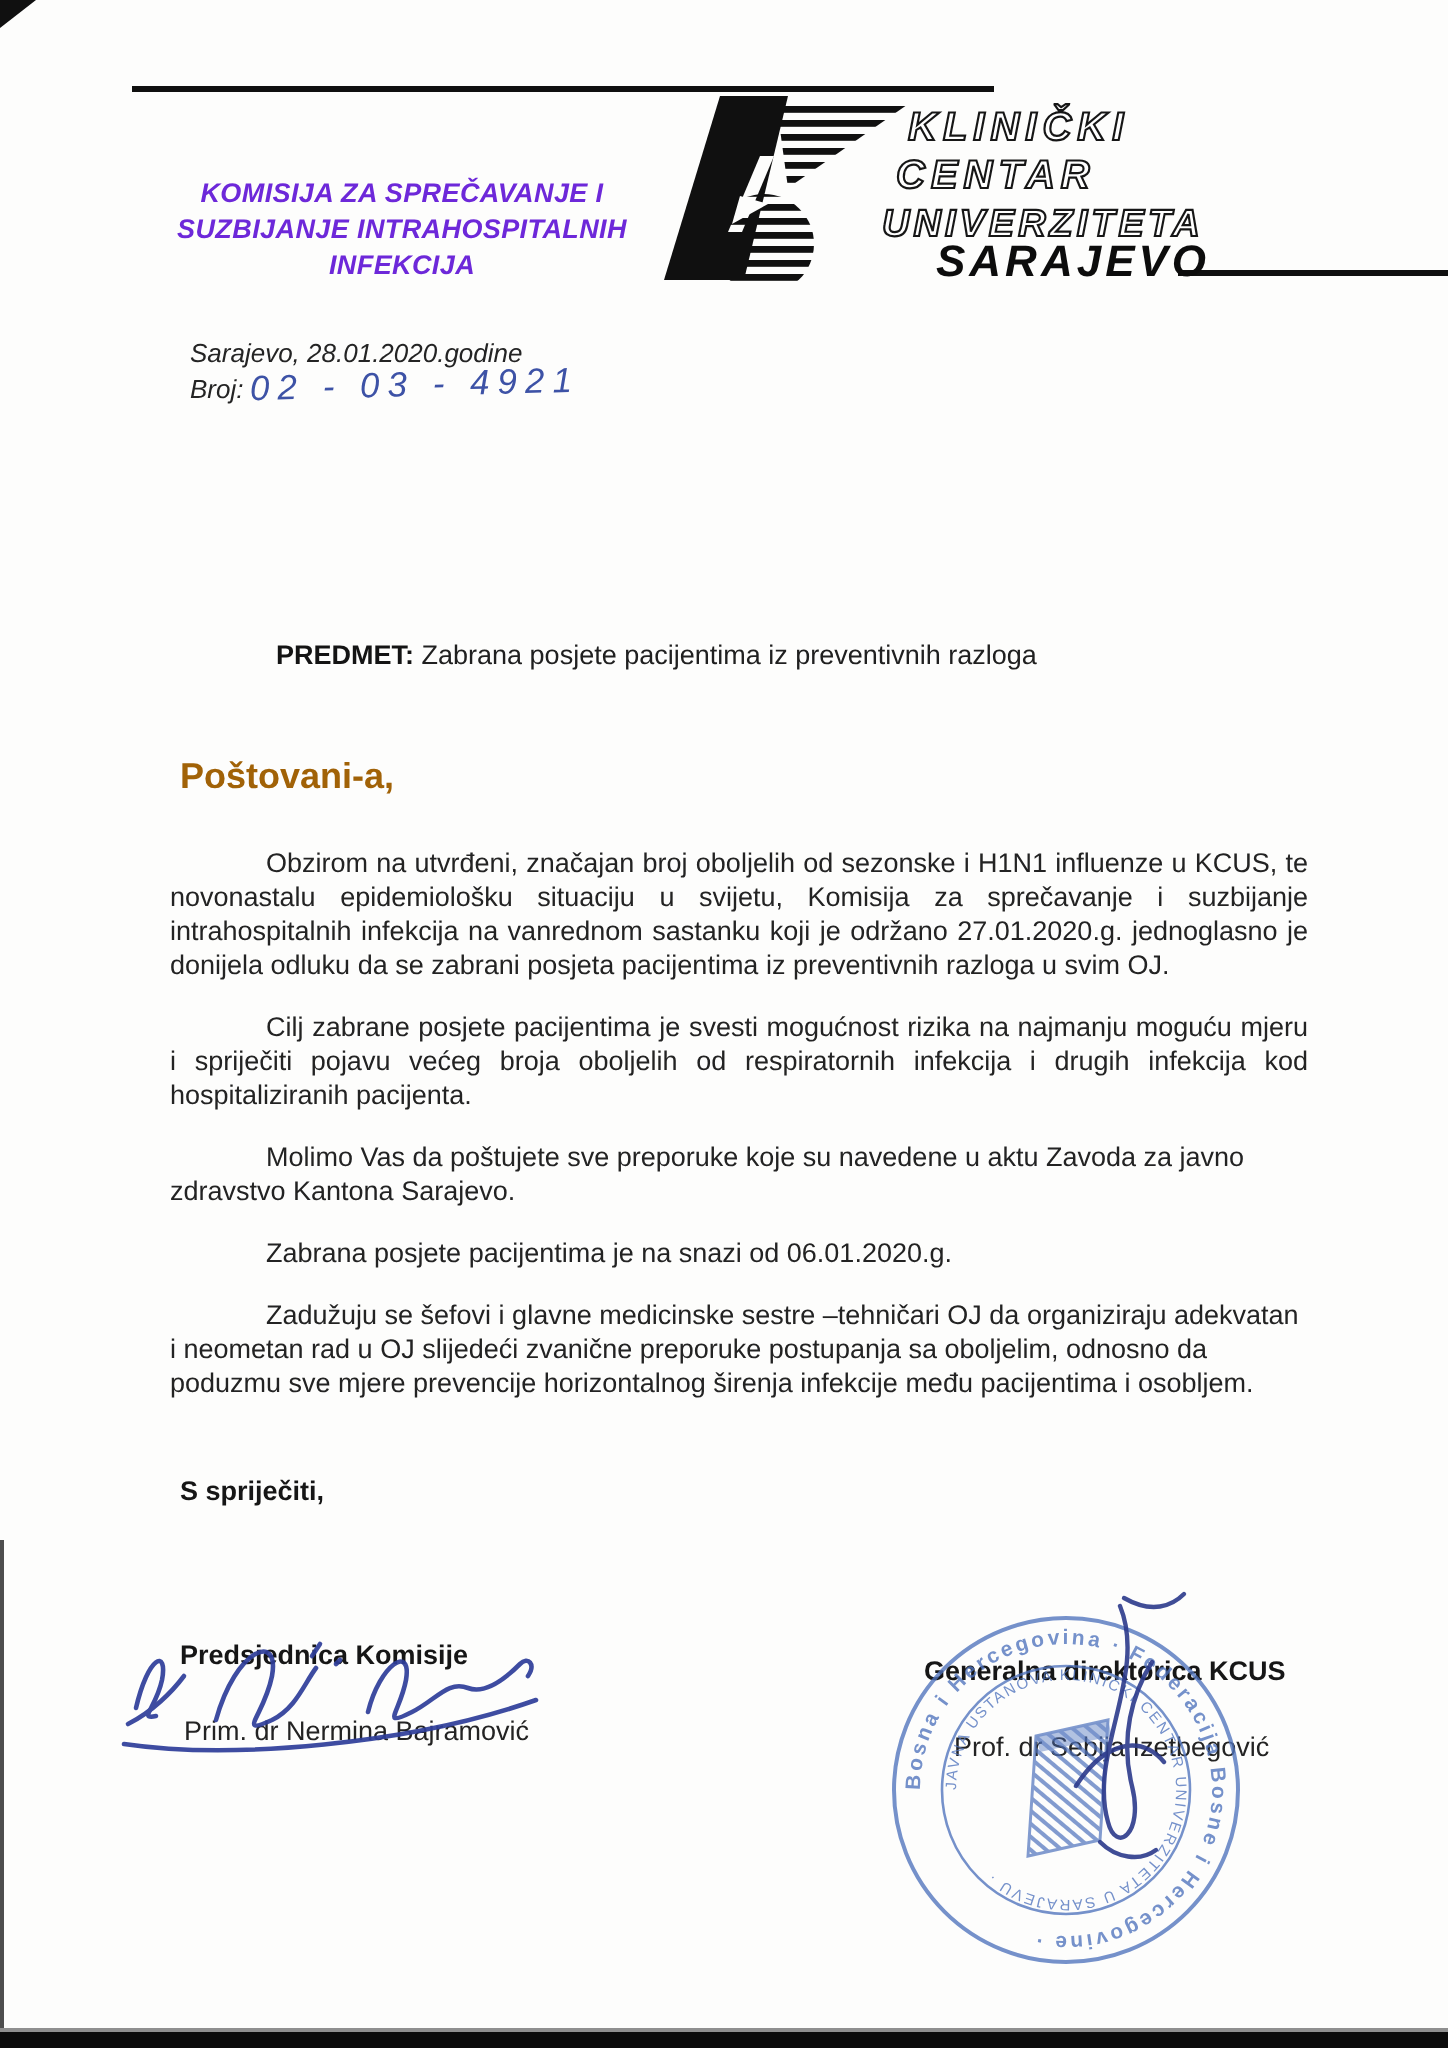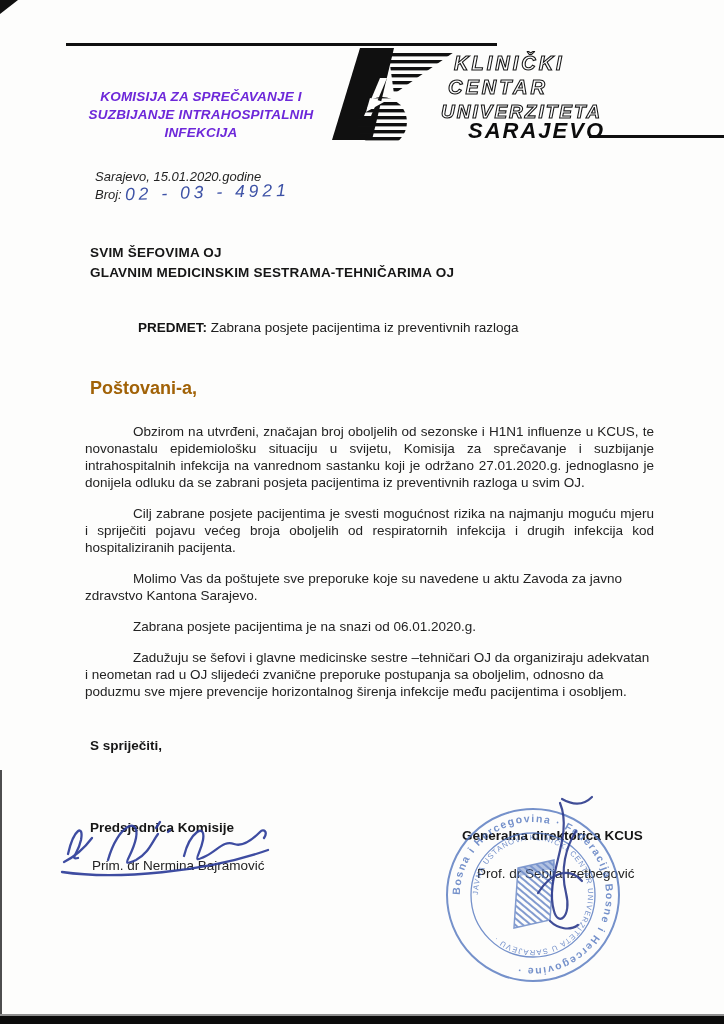--- a/index.html
+++ b/index.html
@@ -79,31 +79,27 @@
   <svg class="logo-text" width="288" height="94" viewBox="0 0 288 94">
     <g font-style="italic" font-weight="bold">
       <text x="18" y="22" font-size="20" letter-spacing="3" fill="#ffffff" stroke="#161616" stroke-width="1.1">KLINIČKI</text>
       <text x="12" y="46" font-size="20" letter-spacing="3" fill="#ffffff" stroke="#161616" stroke-width="1.1">CENTAR</text>
       <text x="5" y="70" font-size="19" letter-spacing="2" fill="#ffffff" stroke="#161616" stroke-width="1.1">UNIVERZITETA</text>
       <text x="32" y="90" font-size="22" letter-spacing="2" fill="#0c0c0c">SARAJEVO</text>
     </g>
   </svg>
 
   <div class="meta">
-    <div>Sarajevo, 15.01.2020.godine</div>
+    <div>Sarajevo, 28.01.2020.godine</div>
     <div class="broj-line">
       <span>Broj:</span>
       <span class="ink">02 - 03 - 4921</span>
     </div>
   </div>
 
-  <div class="recipients">
-    <div>SVIM ŠEFOVIMA OJ</div>
-    <div>GLAVNIM MEDICINSKIM SESTRAMA-TEHNIČARIMA OJ</div>
-  </div>
 
   <div class="subject"><b>PREDMET:</b><span> Zabrana posjete pacijentima iz preventivnih razloga</span></div>
 
   <div class="salutation">Poštovani-a,</div>
 
   <div class="bodytext">
     <p class="just">Obzirom na utvrđeni, značajan broj oboljelih od sezonske i H1N1 influenze u KCUS, te novonastalu epidemiološku situaciju u svijetu, Komisija za sprečavanje i suzbijanje intrahospitalnih infekcija na vanrednom sastanku koji je održano 27.01.2020.g. jednoglasno je donijela odluku da se zabrani posjeta pacijentima iz preventivnih razloga u svim OJ.</p>
     <p class="just">Cilj zabrane posjete pacijentima je svesti mogućnost rizika na najmanju moguću mjeru i spriječiti pojavu većeg broja oboljelih od respiratornih infekcija i drugih infekcija kod hospitaliziranih pacijenta.</p>
     <p>Molimo Vas da poštujete sve preporuke koje su navedene u aktu Zavoda za javno zdravstvo Kantona Sarajevo.</p>
     <p>Zabrana posjete pacijentima je na snazi od 06.01.2020.g.</p>

